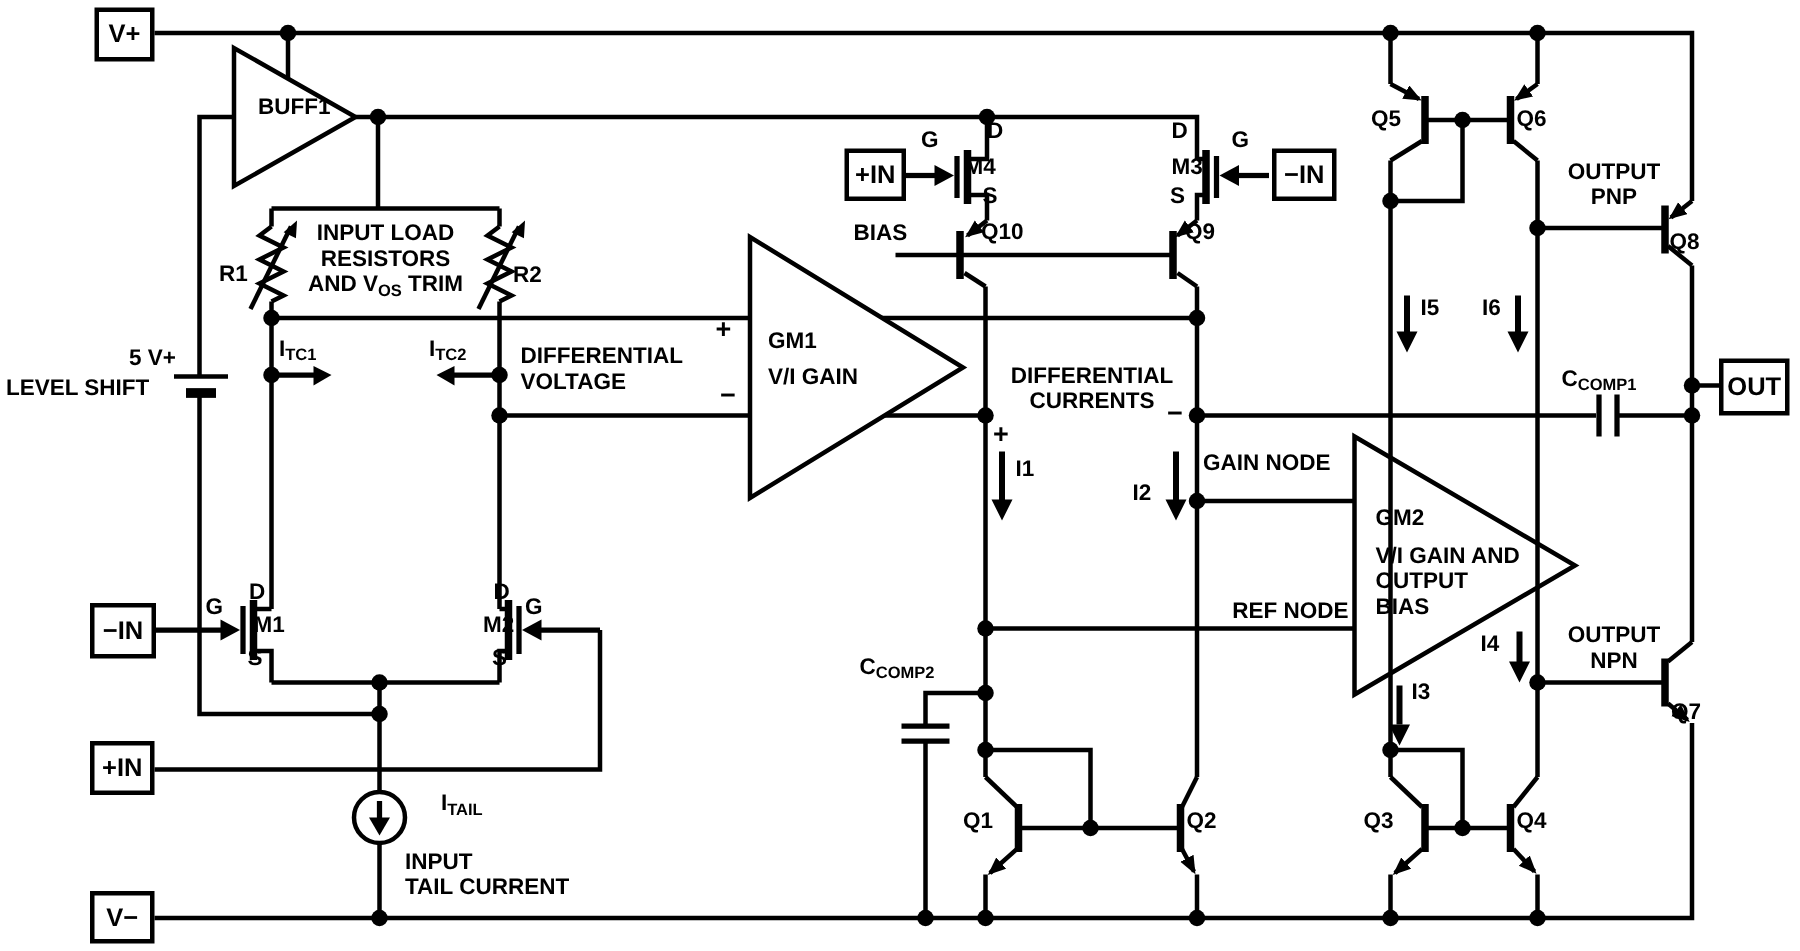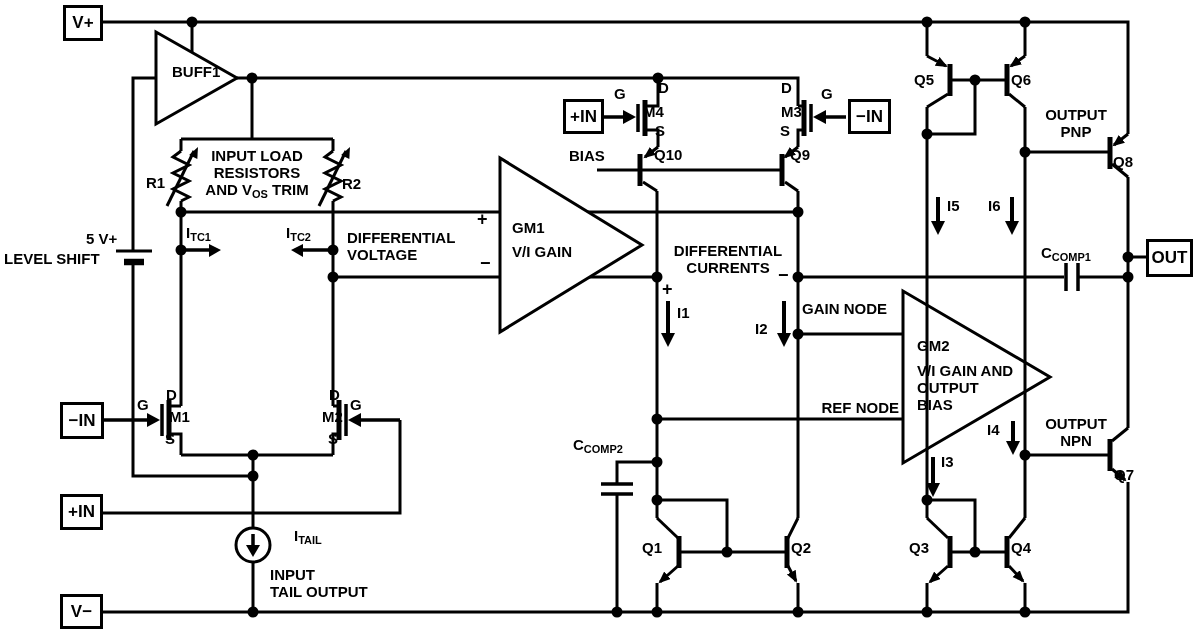--- a/index.html
+++ b/index.html
@@ -378,16 +378,16 @@
 <div class="lbl" style="left:165px;top:430px;">S</div>
 <div class="lbl" style="left:169px;top:408px;">M1</div>
 <div class="lbl" style="left:329px;top:386px;">D</div>
 <div class="lbl" style="left:350px;top:396px;">G</div>
 <div class="lbl" style="left:328px;top:430px;">S</div>
 <div class="lbl" style="left:322px;top:408px;">M2</div>
 
 <div class="lbl" style="left:270px;top:527px;padding-left:24px;"><span>I</span><span class="sub">TAIL</span></div>
 <div class="lbl" style="left:270px;top:566px;">
   <div>INPUT</div>
-  <div>TAIL OUTPUT</div>
+  <div>TAIL CURRENT</div>
 </div>
 
 </div>
 
 </body></html>

